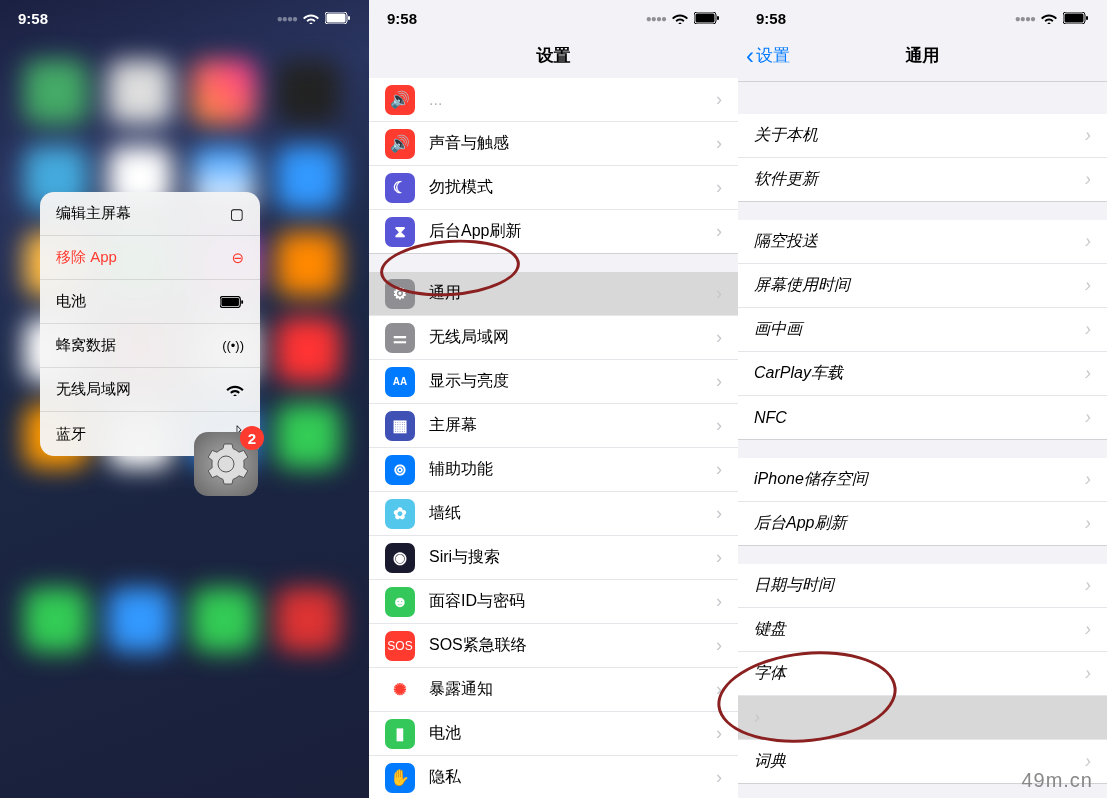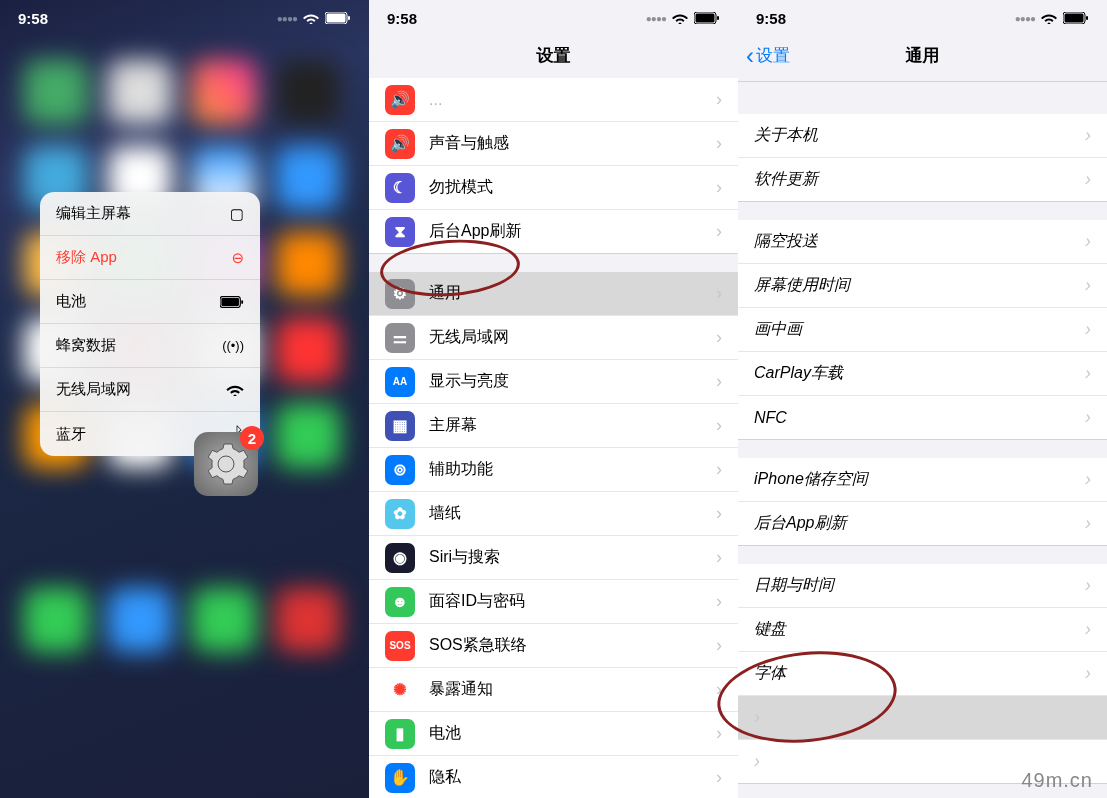--- a/index.html
+++ b/index.html
@@ -224,21 +224,21 @@
     <div class="ricon" style="background:#1a1a2e;color:#fff;font-size:16px;font-weight:700">◉</div>
     <span class="rlabel">Siri与搜索</span>
     <span class="chev">›</span>
   </div>
         <div class="row">
     <div class="ricon" style="background:#34c759;color:#fff;font-size:16px;font-weight:700">☻</div>
     <span class="rlabel">面容ID与密码</span>
     <span class="chev">›</span>
   </div>
         <div class="row">
-    <div class="ricon" style="background:#ff3b30;color:#fff;font-size:10px;font-weight:700">SOS</div>
+    <div class="ricon" style="background:#ff3b30;color:#fff;font-size:12px;font-weight:400">SOS</div>
     <span class="rlabel">SOS紧急联络</span>
     <span class="chev">›</span>
   </div>
         <div class="row">
     <div class="ricon" style="background:#ffffff;color:#ff3b30;font-size:16px;font-weight:700">✺</div>
     <span class="rlabel">暴露通知</span>
     <span class="chev">›</span>
   </div>
         <div class="row">
     <div class="ricon" style="background:#34c759;color:#fff;font-size:16px;font-weight:700">▮</div>
@@ -331,20 +331,21 @@
     <span class="chev">›</span>
   </div>
         <div class="row">
     <span class="rlabel">字体</span>
     <span class="chev">›</span>
   </div>
         <div class="row hi">
     <span class="chev">›</span>
   </div>
         <div class="row">
+    <span class="rlabel">词典</span>
     <span class="chev">›</span>
   </div>
       </div>
     </div>
 </div>
 
 <div class="circle1"></div>
 <div class="circle2"></div>
 <div class="watermark">49m.cn</div>
 

